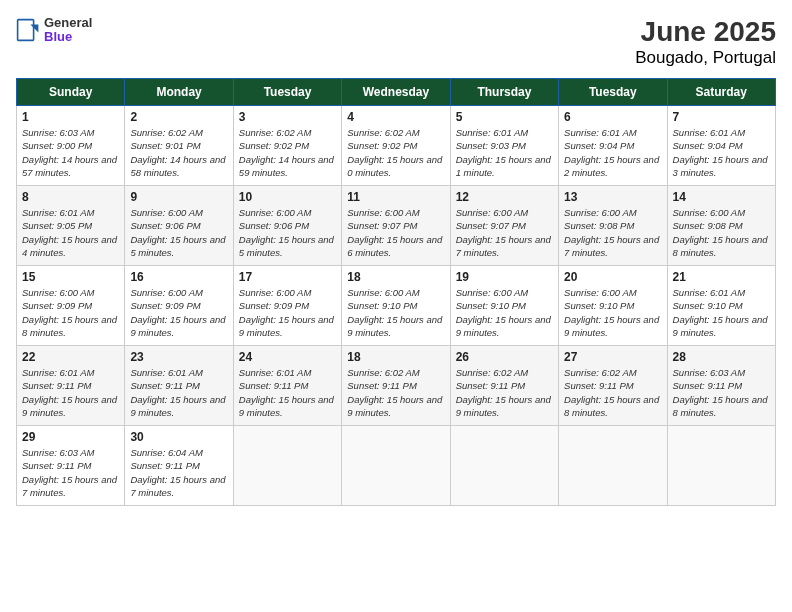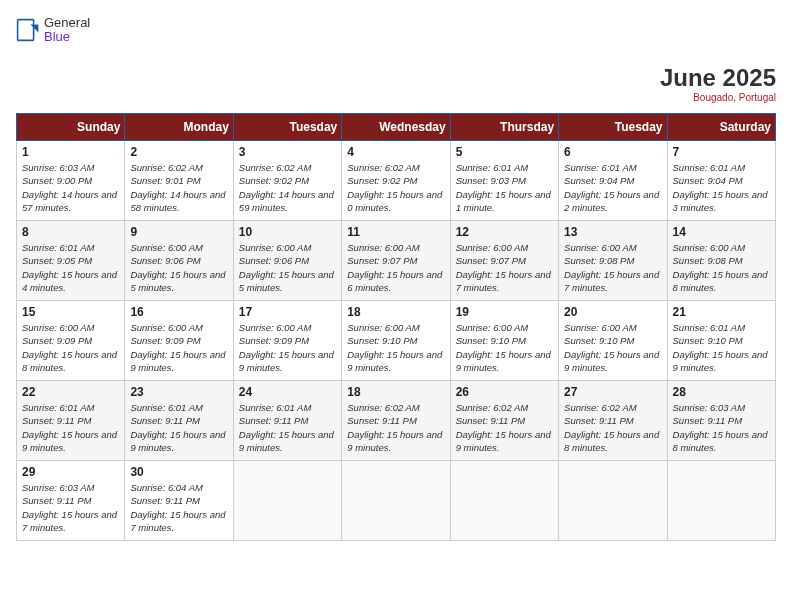--- a/index.html
+++ b/index.html
@@ -18,55 +18,54 @@
     }
     .logo {
       display: flex;
       align-items: center;
       gap: 2px;
     }
     .logo-text {
       display: flex;
       flex-direction: column;
       font-size: 13px;
-      font-weight: normal;
+      font-weight: bold;
       line-height: 1.1;
     }
     .logo-text .general { color: #333; }
     .logo-text .blue { color: #6d28d9; }
     .logo-icon {
       width: 24px;
       height: 24px;
       margin-right: 2px;
     }
     .title-block {
       text-align: right;
     }
     .title-block .month-year {
-      font-size: 24px;
+      font-size: 28px;
       font-weight: bold;
       color: #333;
-      margin-top: 48px;
     }
     .title-block .location {
-      font-size: 10px;
-      color: #b91c1c;
+      font-size: 17px;
+      color: #000000;
     }
     .calendar {
       width: 100%;
       border-collapse: collapse;
       border: 1px solid #ccc;
     }
     .calendar th {
-      background: #7f1d1d;
+      background: #14532d;
       color: #fff;
       font-size: 12px;
       font-weight: bold;
       padding: 6px 4px;
-      text-align: right;
+      text-align: center;
       border: 1px solid #1a5fa8;
     }
     .calendar td {
       vertical-align: top;
       border: 1px solid #ccc;
       padding: 4px 5px;
       font-size: 10px;
       color: #333;
       width: calc(100% / 7);
       height: 80px;

